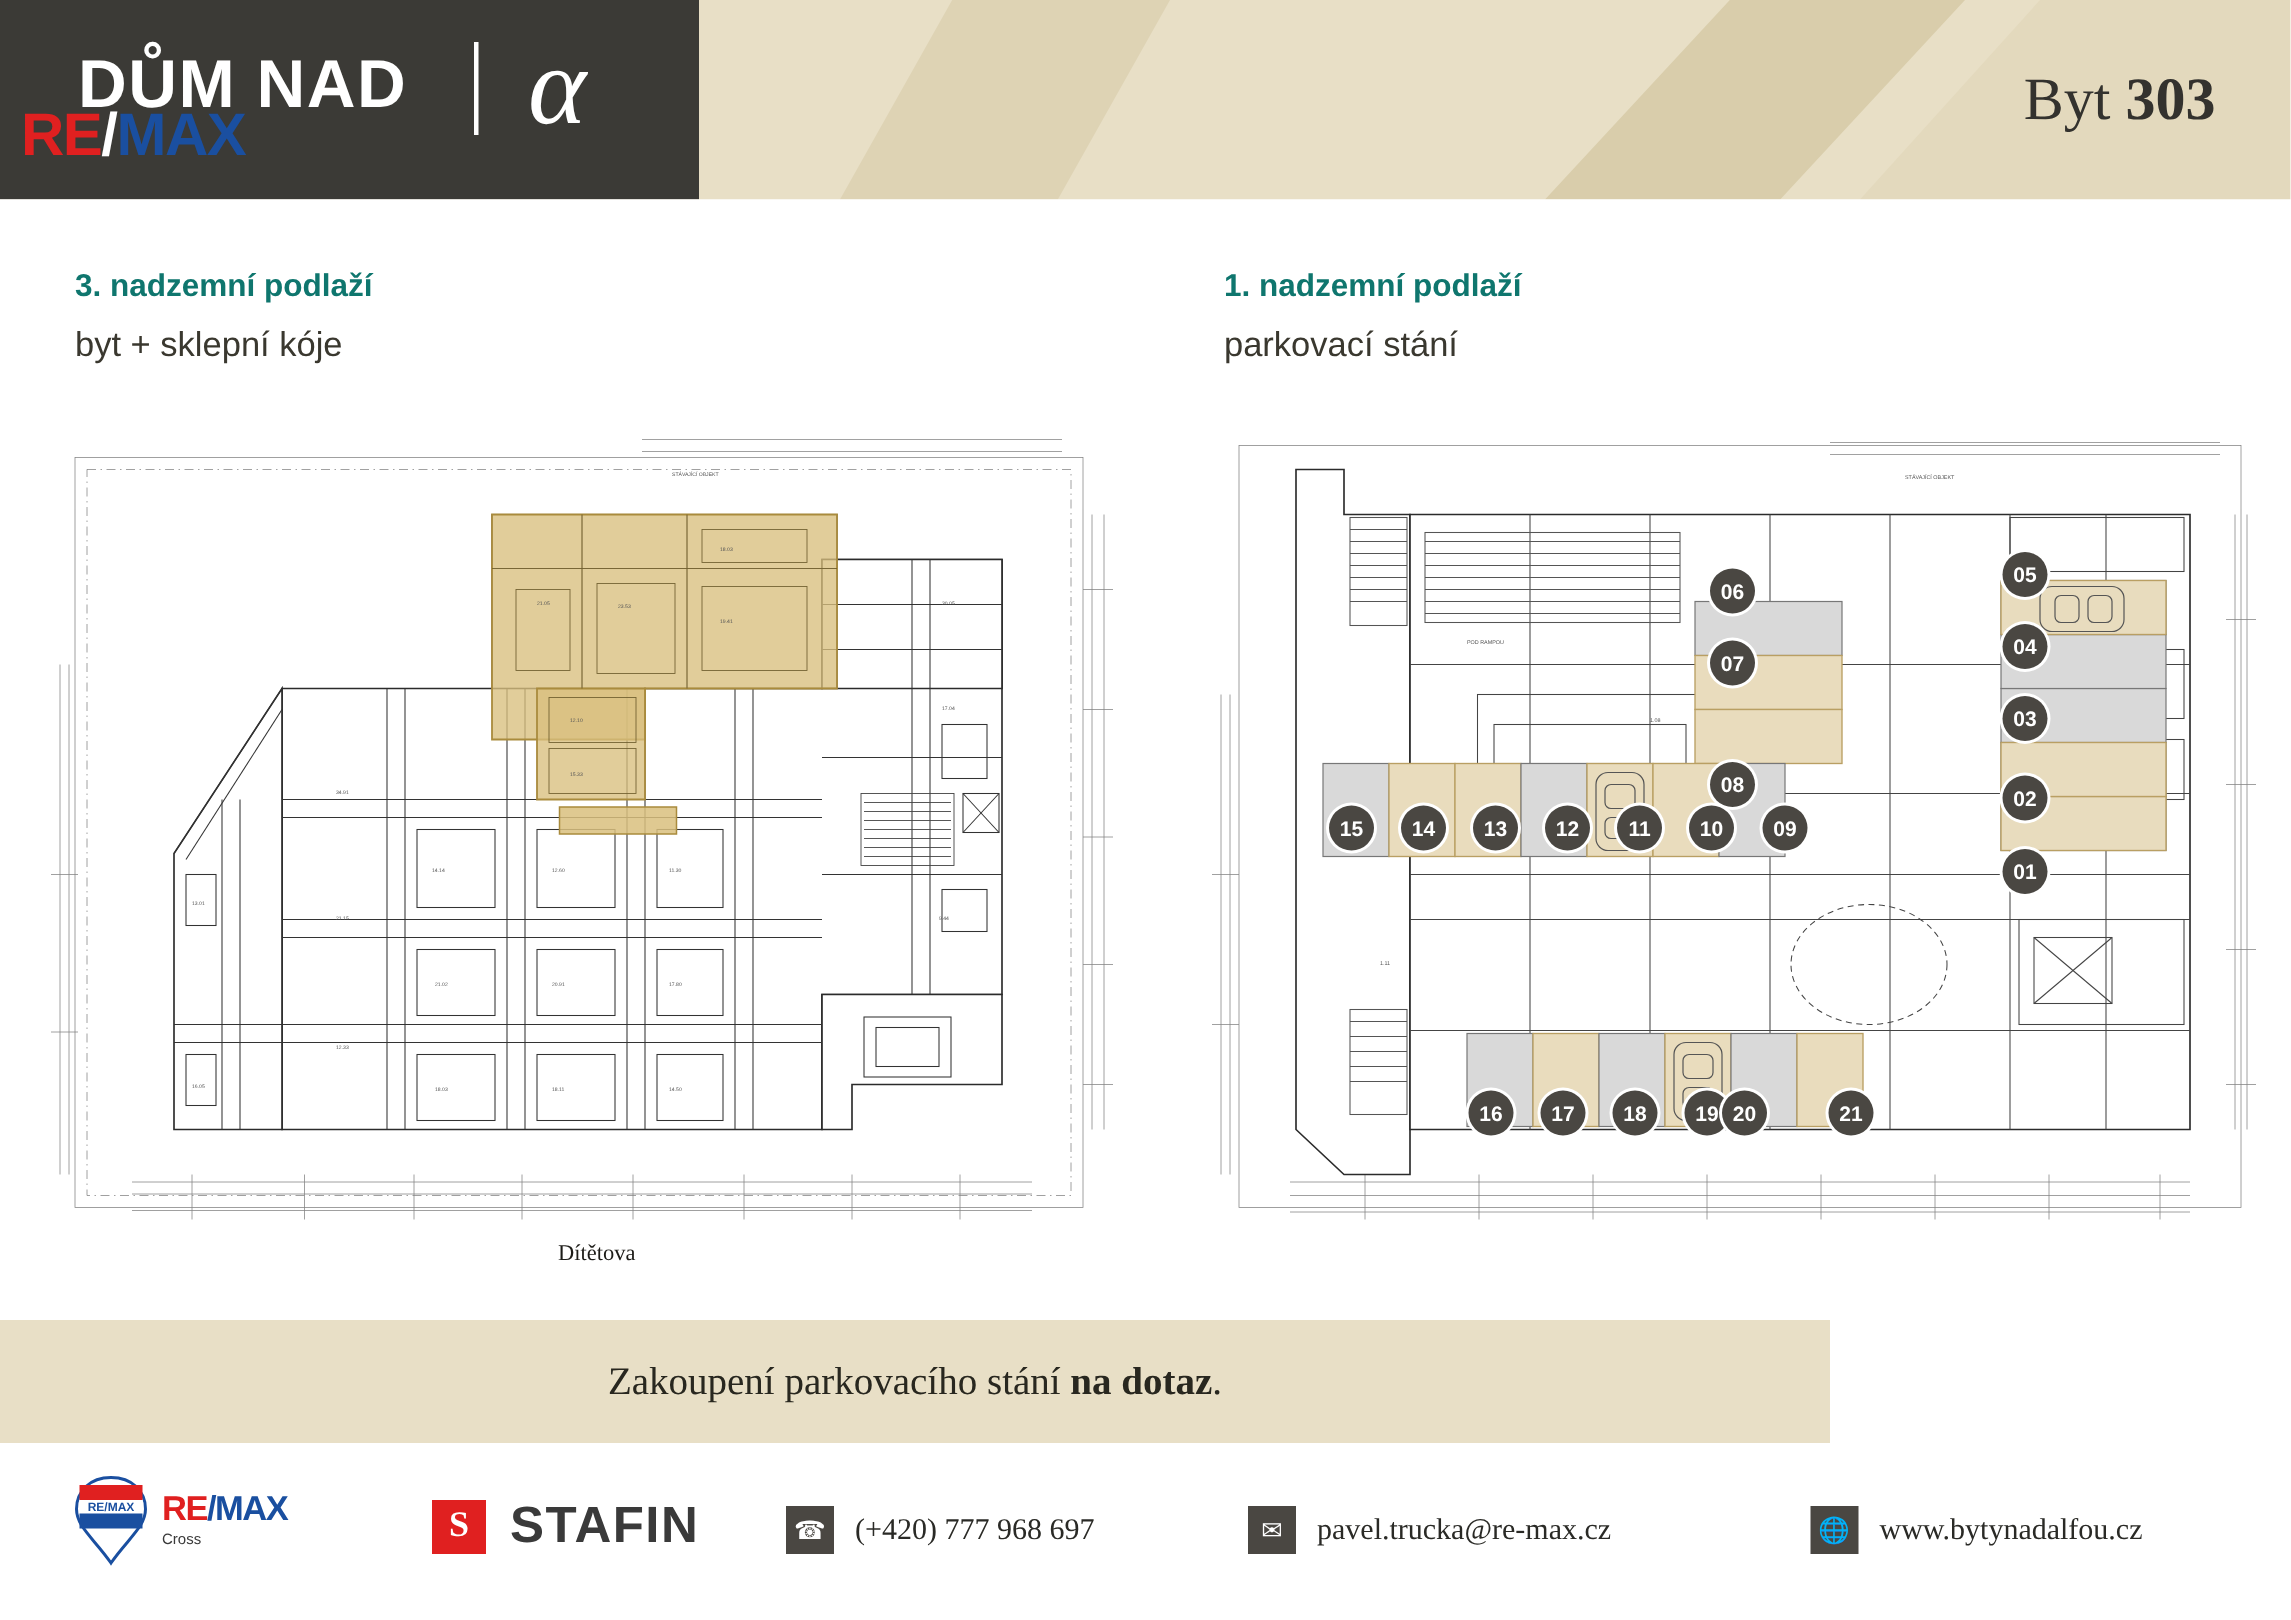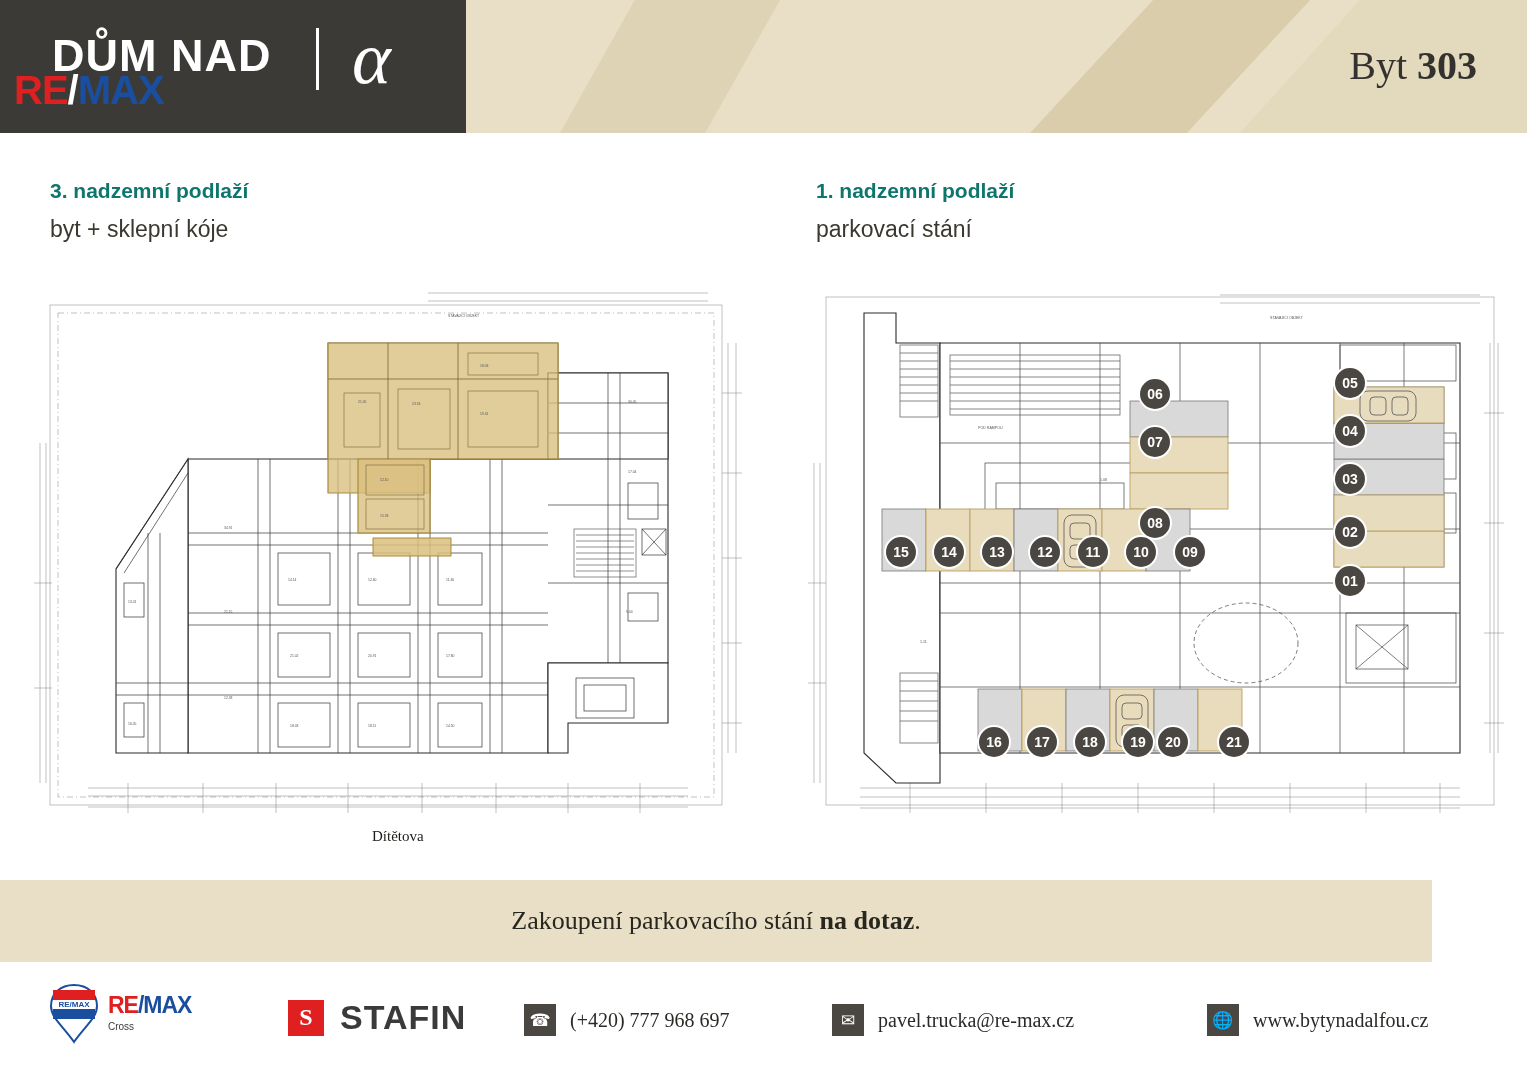--- a/index.html
+++ b/index.html
@@ -131,21 +131,21 @@
     position: absolute; width: 30px; height: 30px; border-radius: 50%;
     background: #4a4742; color: #ffffff;
     font-size: 14px; font-weight: bold;
     display: flex; align-items: center; justify-content: center;
     font-family: "Liberation Sans", sans-serif;
     box-shadow: 0 0 0 2px #ffffff;
   }
 
   
   .notebar {
-    position: absolute; left: 0; top: 880px; width: 1432px; height: 82px;
+    position: absolute; left: 0; top: 880px; width: 1220px; height: 82px;
     background: #e8dfc6;
     display: flex; align-items: center; justify-content: center;
   }
   .notebar-text {
     font-size: 26px; color: #28271f;
     font-family: "Liberation Serif", serif;
   }
   .notebar-text b { font-weight: bold; }
 
   
@@ -568,21 +568,21 @@
     <div class="pbadge" style="left:318px; top:404px;">11</div>
     <div class="pbadge" style="left:270px; top:404px;">12</div>
     <div class="pbadge" style="left:222px; top:404px;">13</div>
     <div class="pbadge" style="left:174px; top:404px;">14</div>
     <div class="pbadge" style="left:126px; top:404px;">15</div>
 
     <div class="pbadge" style="left:219px; top:594px;">16</div>
     <div class="pbadge" style="left:267px; top:594px;">17</div>
     <div class="pbadge" style="left:315px; top:594px;">18</div>
     <div class="pbadge" style="left:363px; top:594px;">19</div>
-    <div class="pbadge" style="left:398px; top:594px;">20</div>
+    <div class="pbadge" style="left:388px; top:594px;">20</div>
     <div class="pbadge" style="left:459px; top:594px;">21</div>
   </div>
 </div>
 
 <div class="notebar">
   <div class="notebar-text">
     <span>Zakoupení parkovacího stání </span><b>na dotaz</b><span>.</span>
   </div>
 </div>
 

